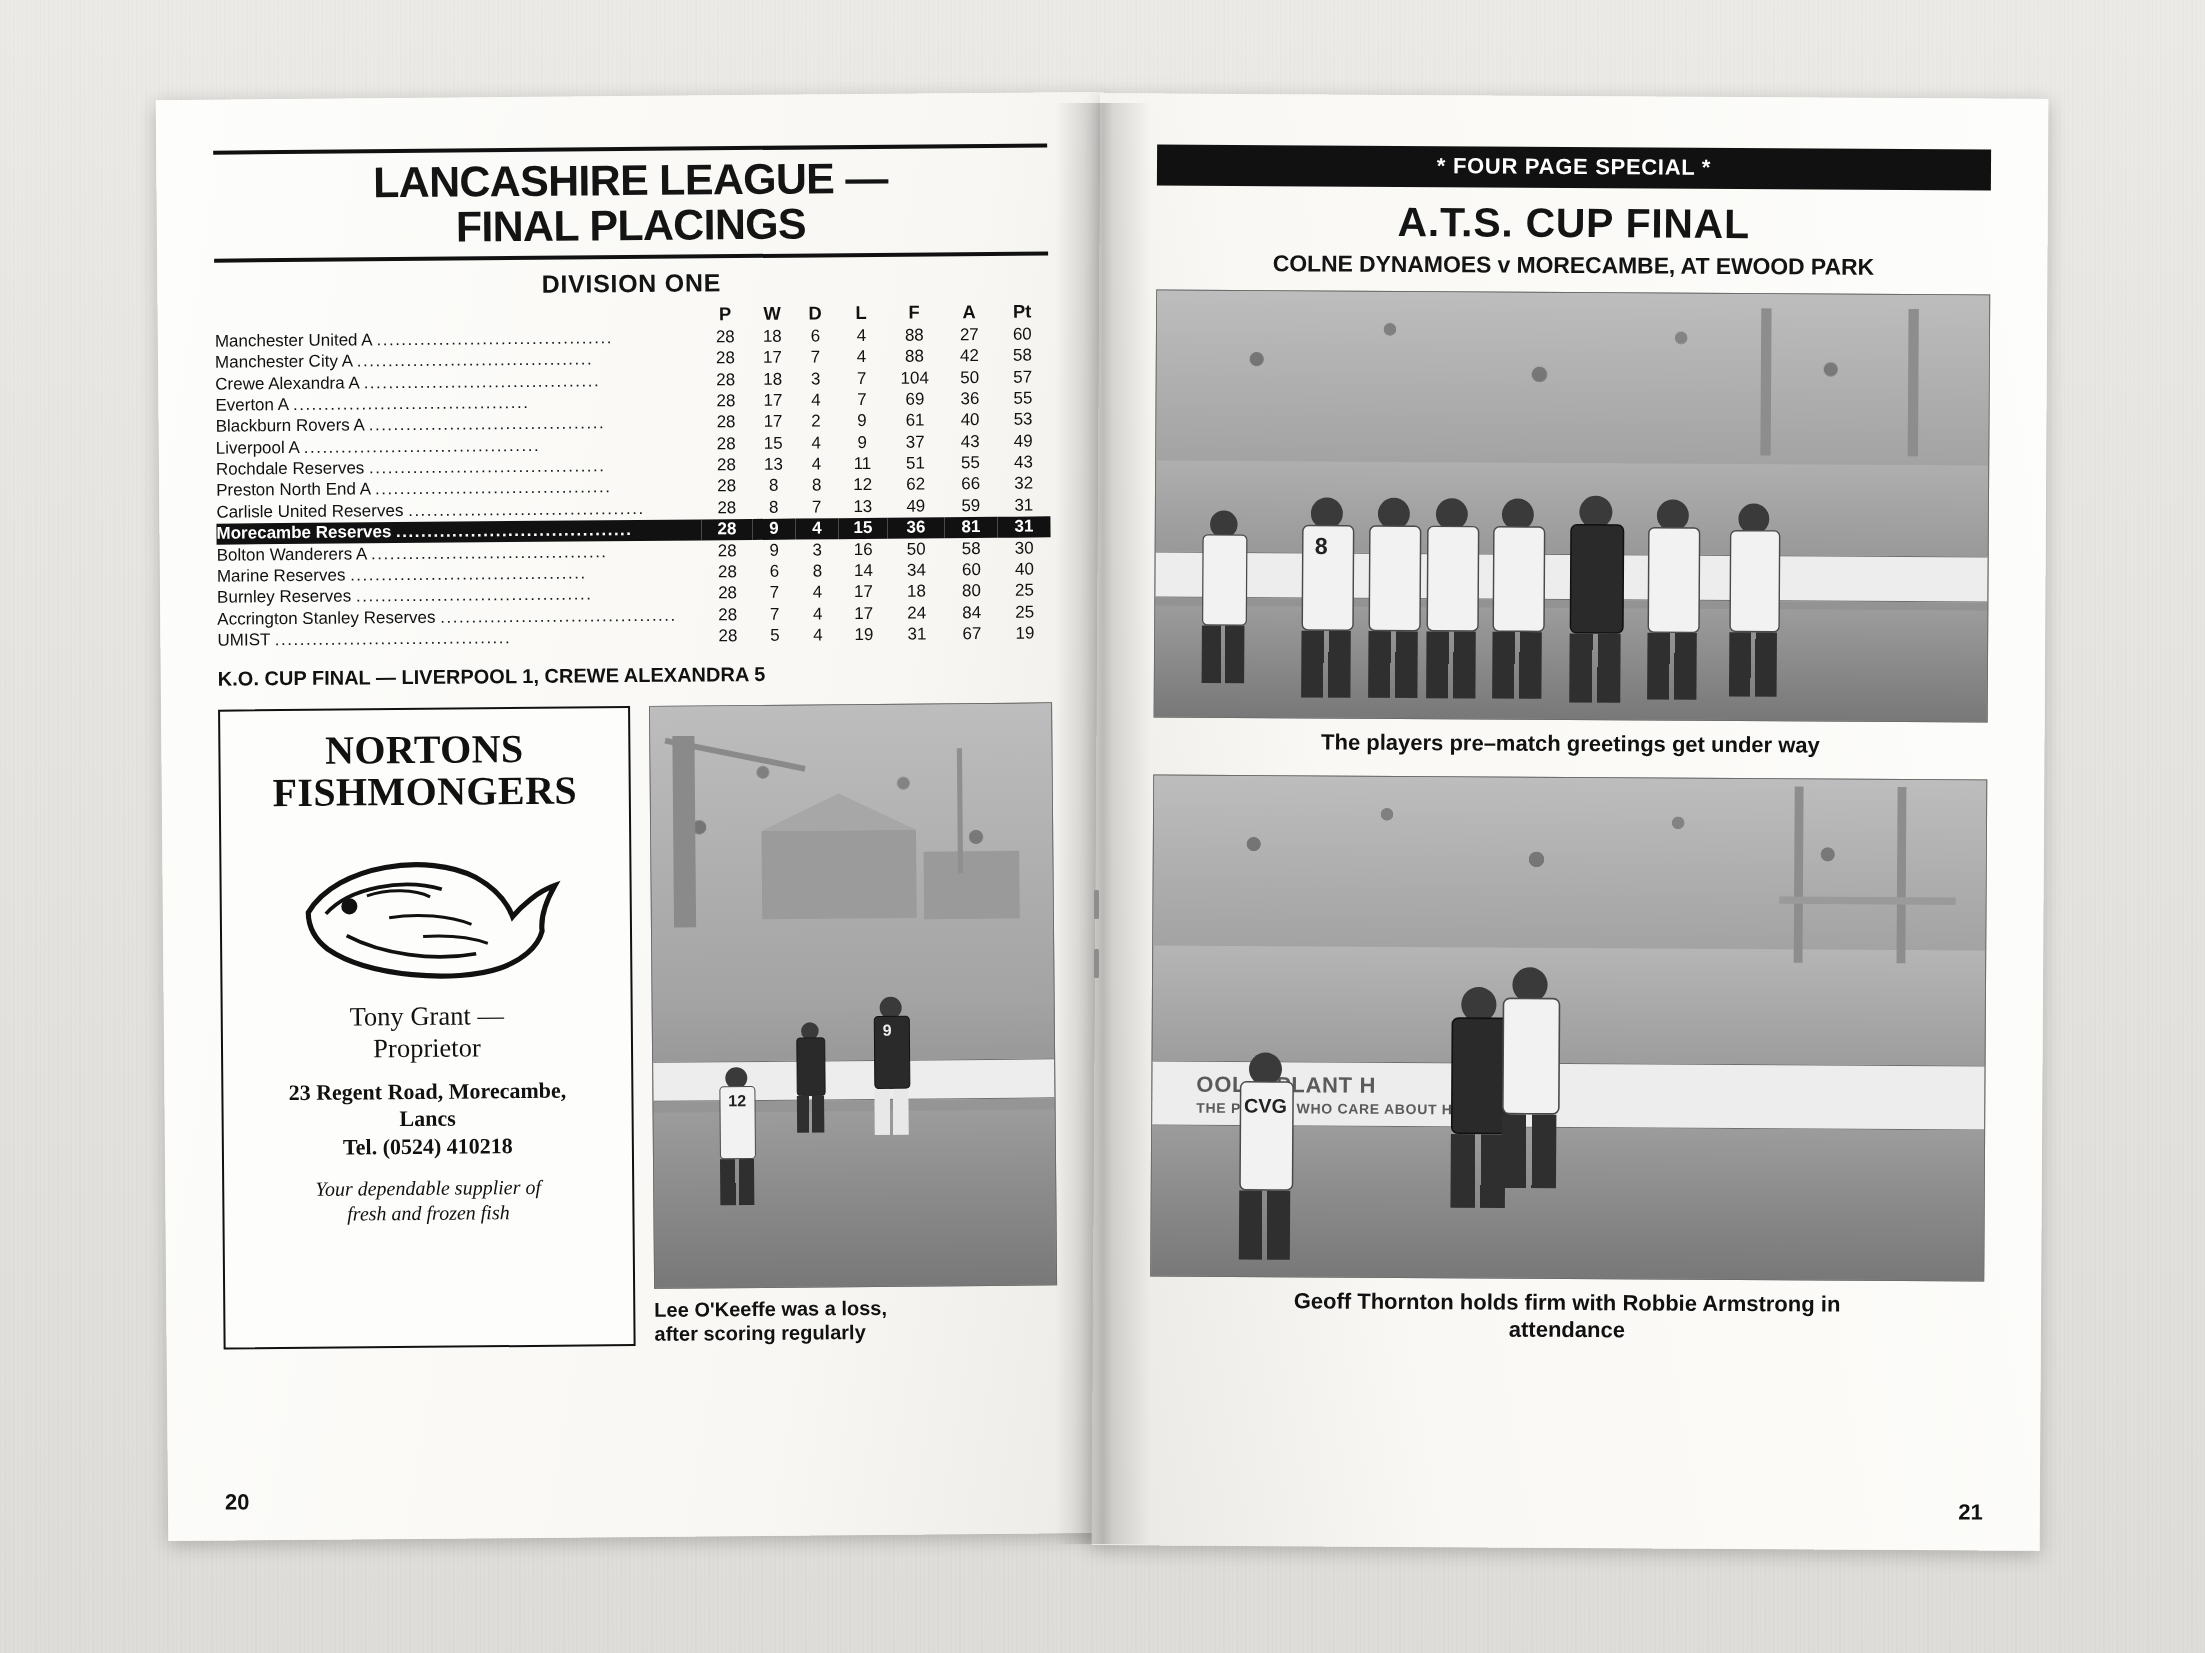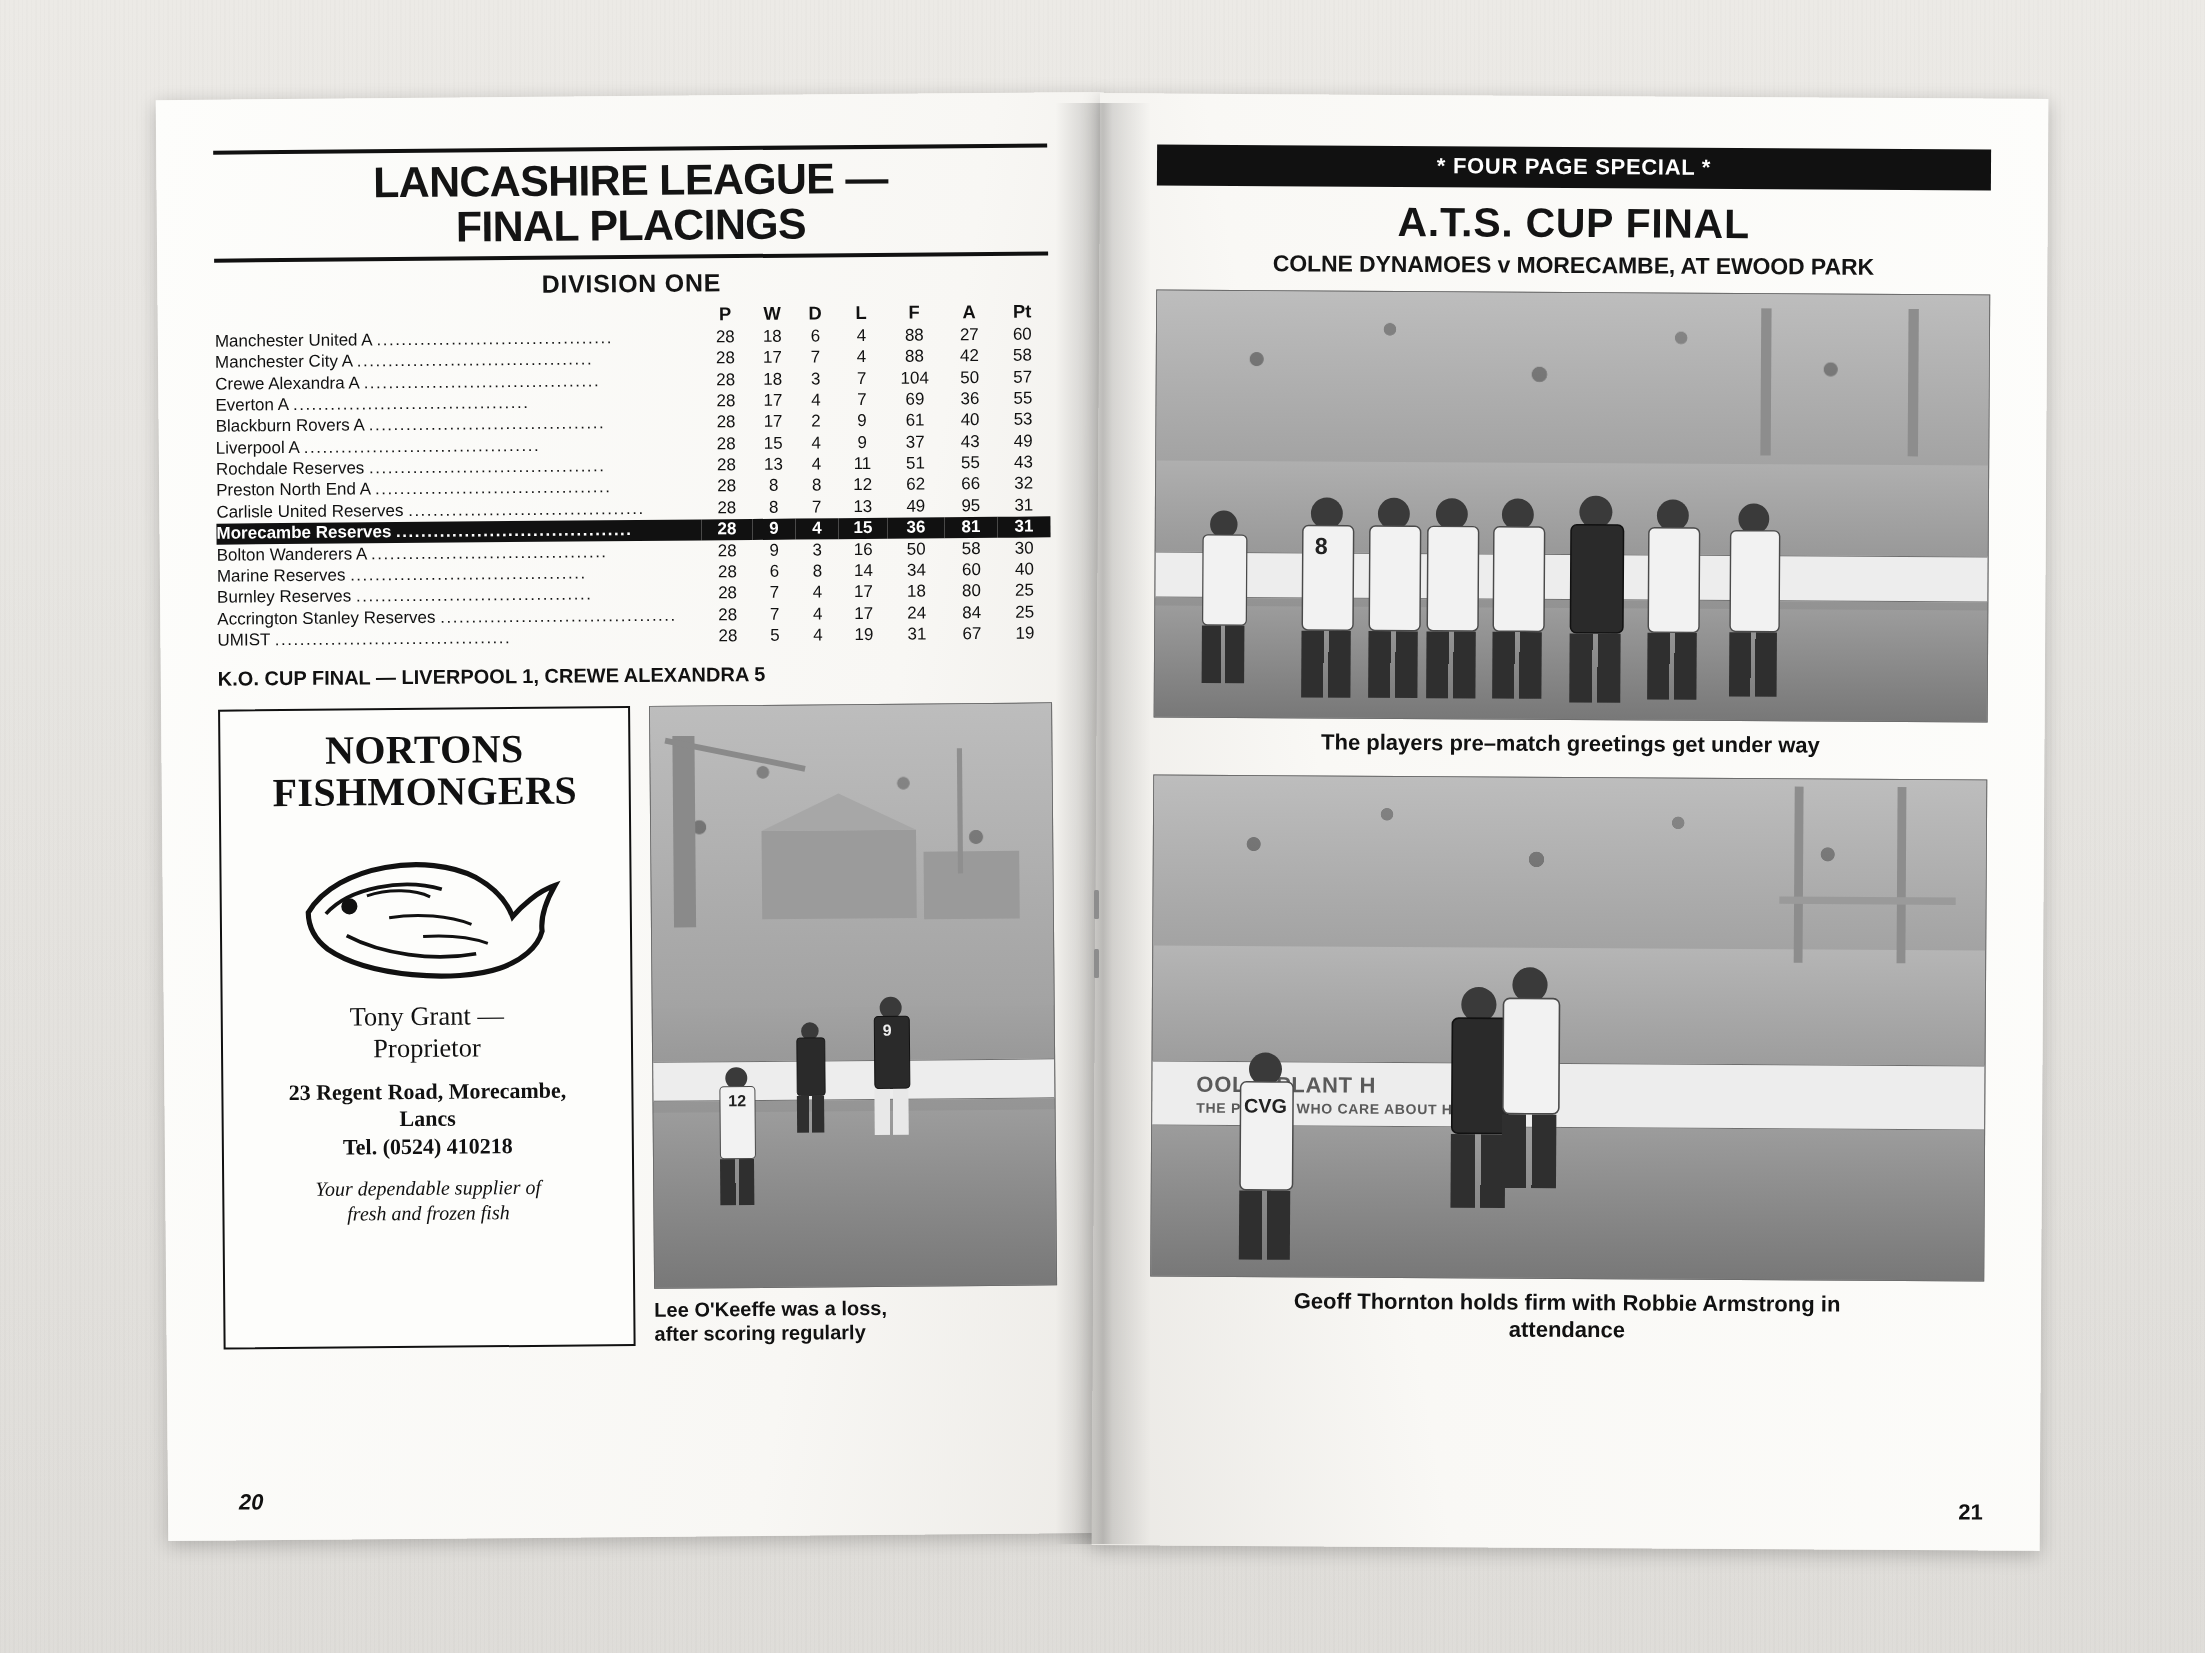--- a/index.html
+++ b/index.html
@@ -104,21 +104,21 @@
   .photo-col{flex:1;}
   .photo{
     background:#8e8e8e;position:relative;overflow:hidden;
     border:0.7px solid #6d6d6d;
   }
   .pcap{
     font-weight:bold;font-size:20px;line-height:1.22;margin-top:8.8px;color:#111;
   }
 
   .folio{position:absolute;bottom:25px;font-weight:bold;font-size:22px;color:#111;}
-  .folio-left{left:71px;font-style:italic;}
+  .folio-left{left:57px;}
   .folio-right{right:57px;margin-left:19px;}
 
   
   .special-bar{
     background:#111;color:#fff;text-align:center;font-weight:bold;
     font-size:22px;letter-spacing:0.7px;padding:7.4px 0 8px 0;
   }
   .ats-title{
     text-align:center;font-weight:bold;font-size:41px;letter-spacing:0.7px;
     margin:11.8px 0 4.4px 0;color:#141414;
@@ -263,21 +263,21 @@
               <td class="num c-a">66</td>
               <td class="num c-pt">32</td>
             </tr>
             <tr>
               <td class="t-team"><span>Carlisle United Reserves </span><span class="dots">........................................................................................................................</span></td>
               <td class="num c-p">28</td>
               <td class="num c-w">8</td>
               <td class="num c-d">7</td>
               <td class="num c-l">13</td>
               <td class="num c-f">49</td>
-              <td class="num c-a">95</td>
+              <td class="num c-a">59</td>
               <td class="num c-pt">31</td>
             </tr>
             <tr class="highlight">
               <td class="t-team"><span>Morecambe Reserves </span><span class="dots">........................................................................................................................</span></td>
               <td class="num c-p">28</td>
               <td class="num c-w">9</td>
               <td class="num c-d">4</td>
               <td class="num c-l">15</td>
               <td class="num c-f">36</td>
               <td class="num c-a">81</td>

